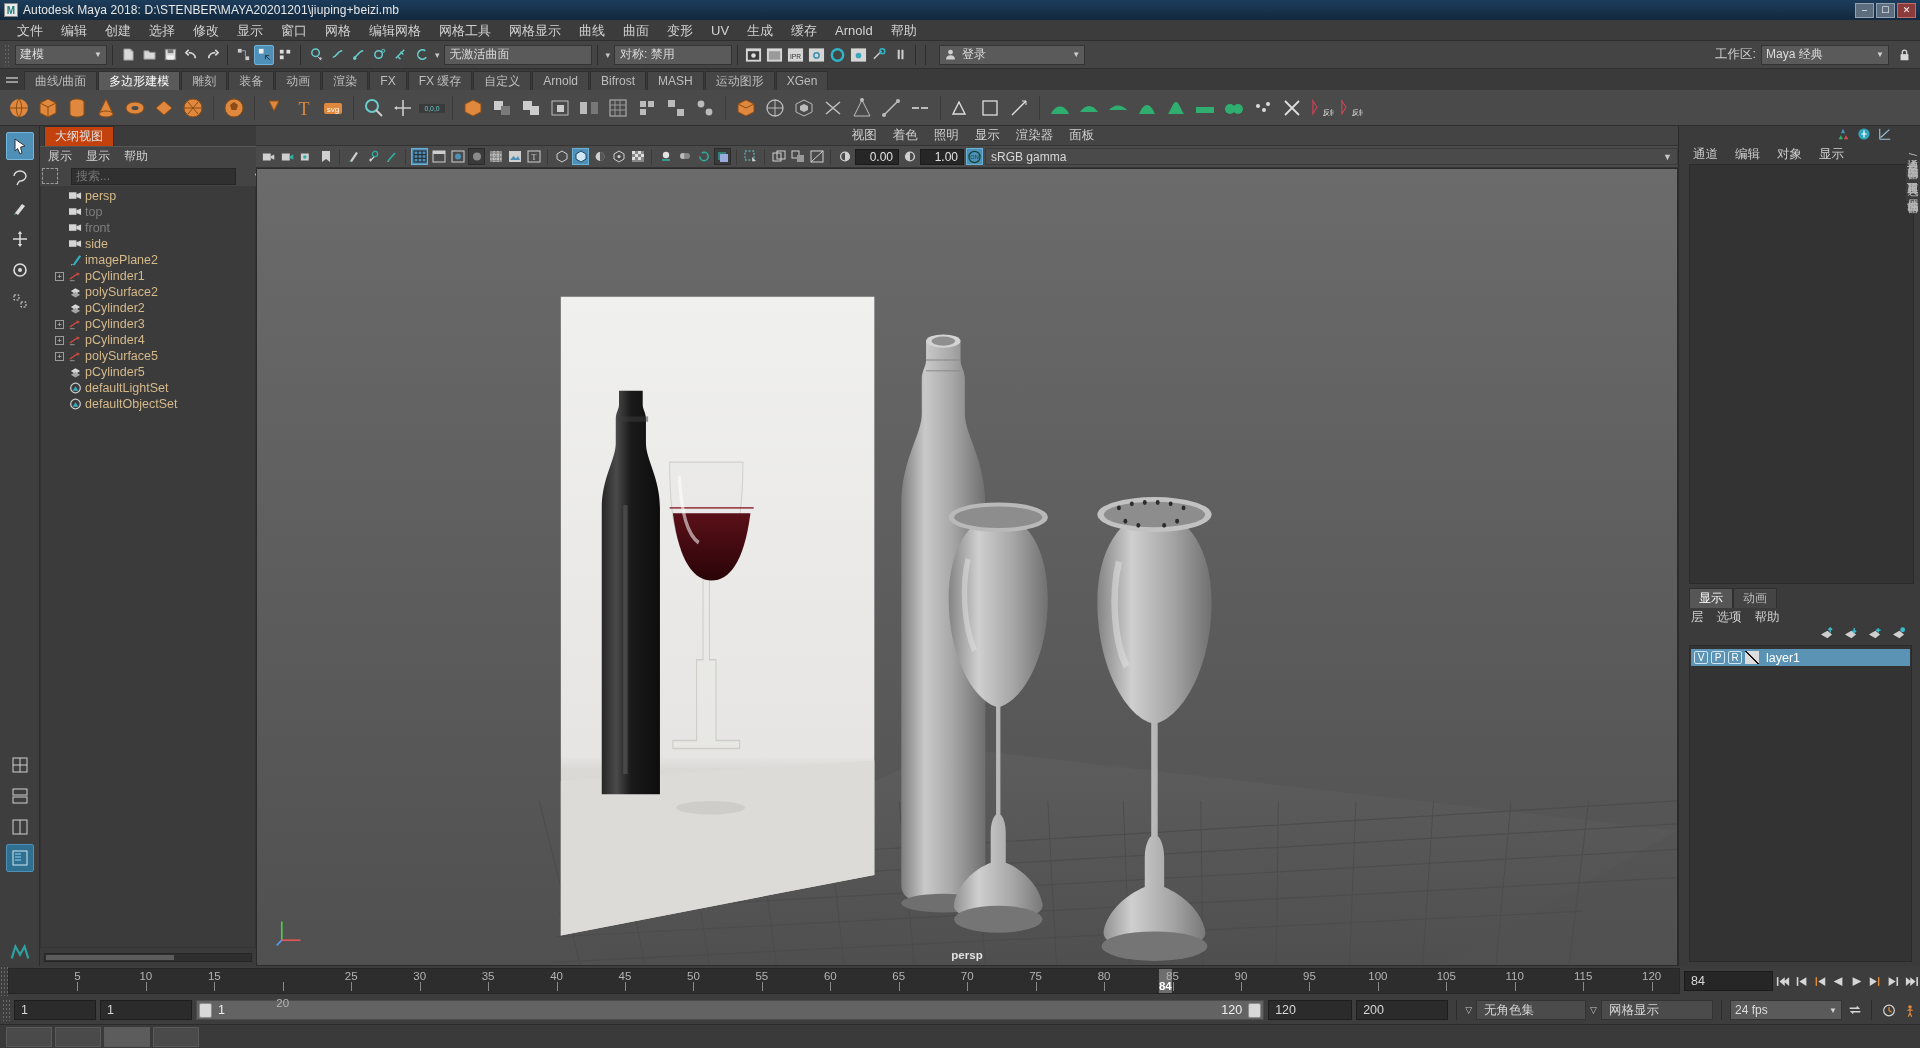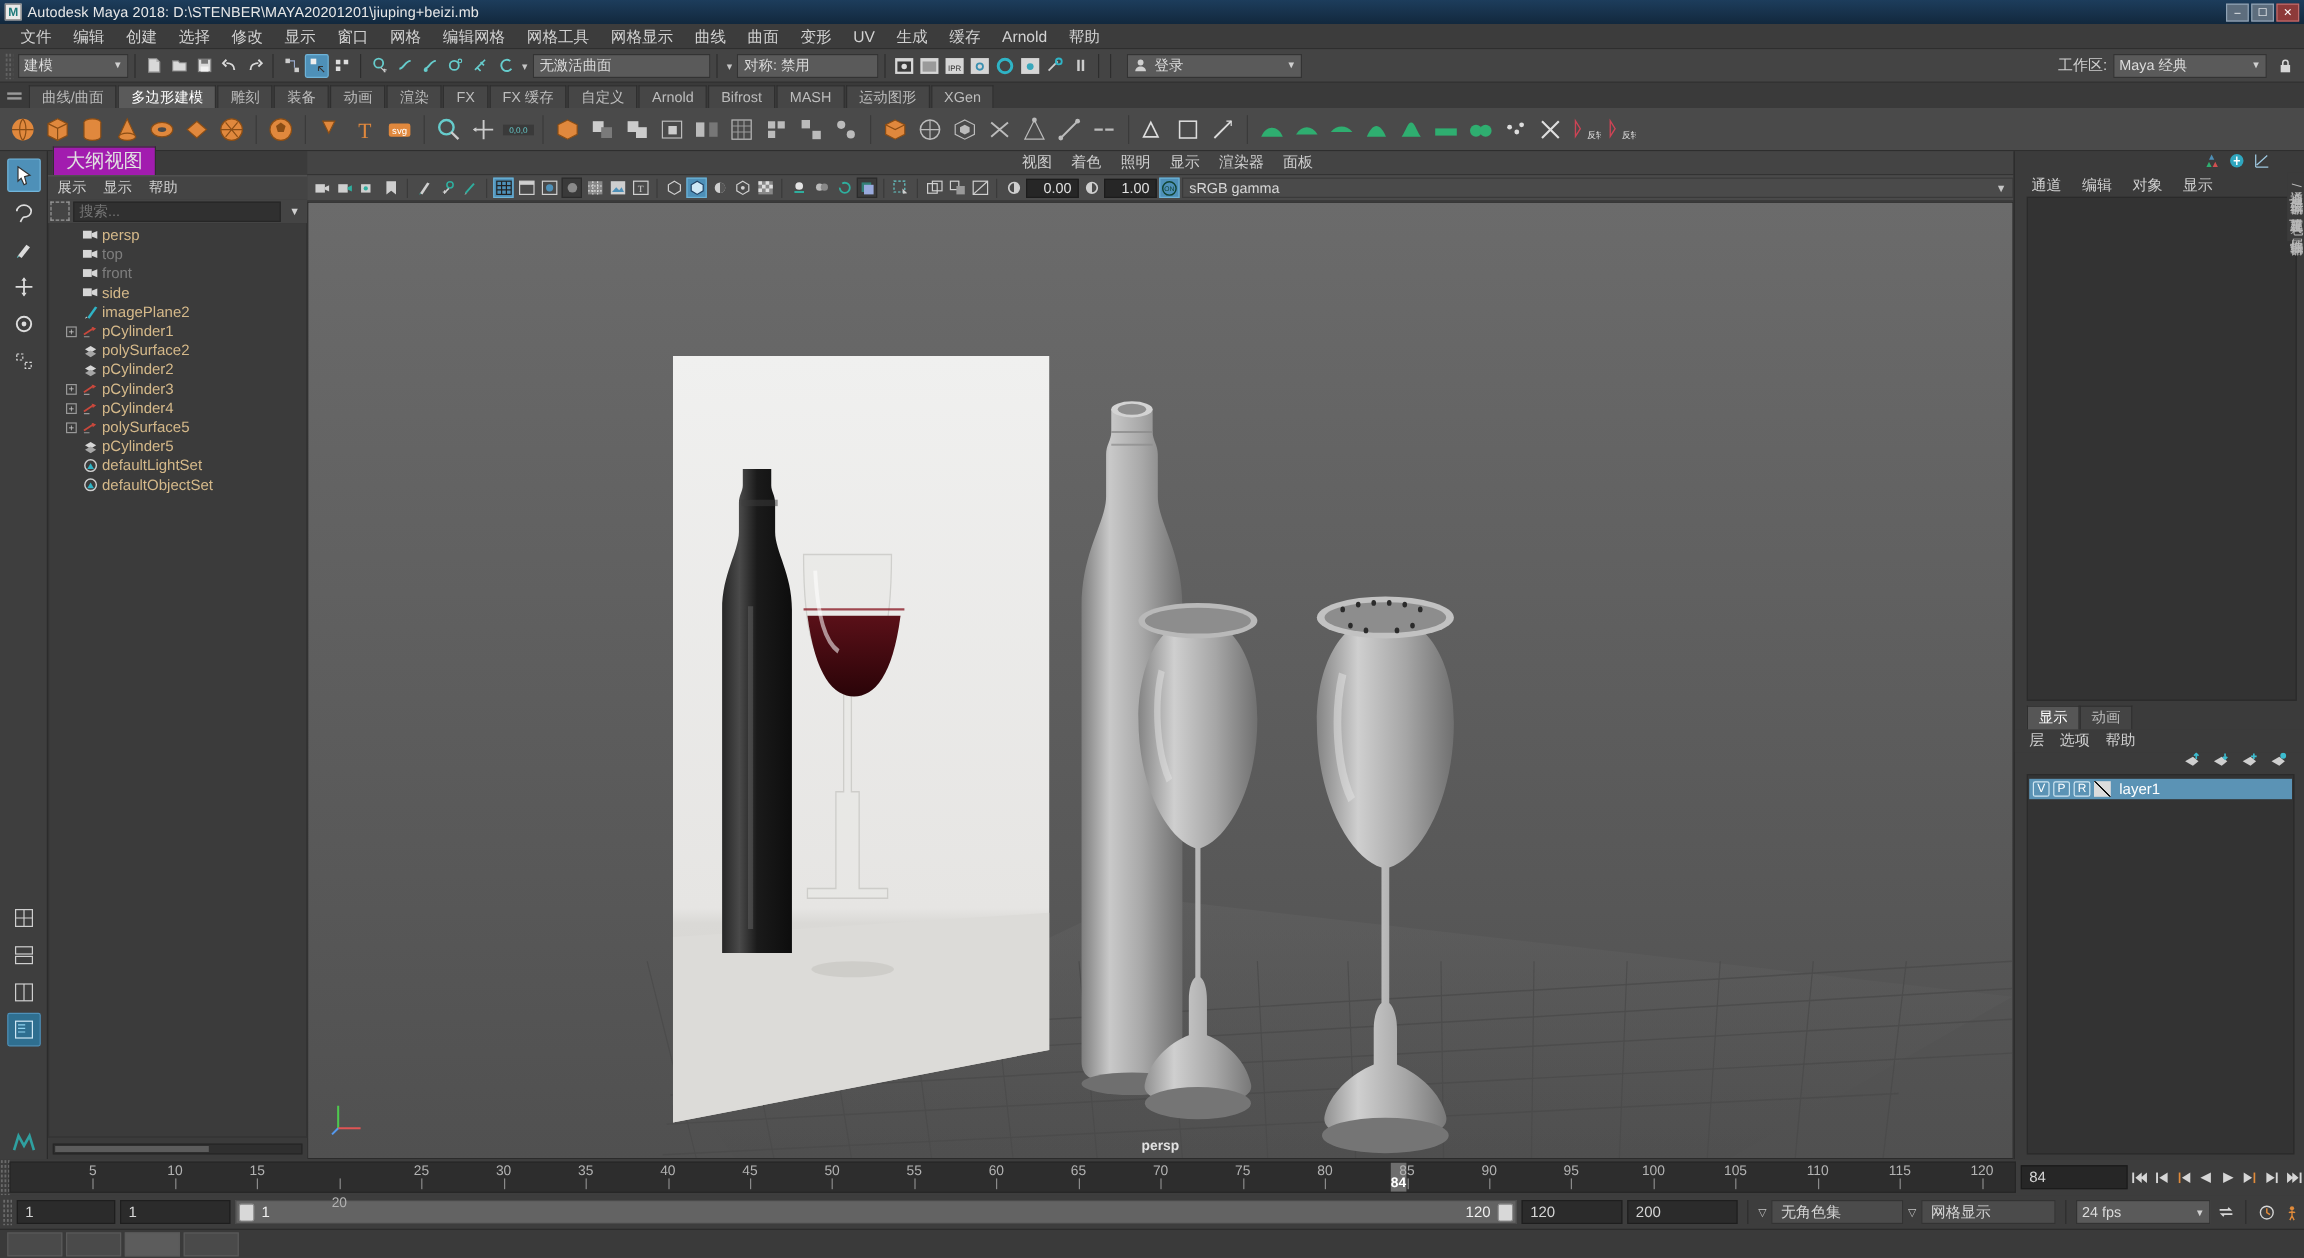--- a/index.html
+++ b/index.html
@@ -89,26 +89,26 @@
         border:1px solid transparent;border-radius:2px;}
   .tbtn.act{background:#4e90b8;border-color:#72b6dc;}
   .tbtn.sel{background:#2f6f90;border-color:#4e90b8;}
 
   
   .outliner{ width:216px;background:#3b3b3b;display:flex;flex-direction:column;flex:none;}
   .panel-tab{
     height:20px;display:flex;align-items:flex-end;padding-left:4px;background:#3b3b3b;
   }
   .panel-tab span{
-    background:#a21caf;border:1px solid #2f2f2f;border-bottom:none;
-    padding:1px 10px;font-size:16px;color:#e0e0e0;
+    background:#c2410c;border:1px solid #2f2f2f;border-bottom:none;
+    padding:1px 10px;font-size:12px;color:#e0e0e0;
   }
   .panel-menu{ height:20px;display:flex;align-items:center;gap:14px;padding-left:8px;
                background:#444;border-top:1px solid #555;font-size:12px;color:#cfcfcf;}
-  .searchrow{ height:20px;display:flex;align-items:center;background:#444;padding:0 2px;gap:3px;}
+  .searchrow{ height:20px;display:flex;align-items:center;background:#444;padding:0 2px;gap:13px;}
   .searchrow .sq{width:16px;height:16px;border:1px dashed #9a9a9a;flex:none;}
   .searchrow input{
     flex:1;height:17px;background:#303030;border:1px solid #262626;color:#9b9b9b;
     font-size:12px;padding:0 4px;font-family:inherit;outline:none;
   }
   .searchrow .dn{font-size:9px;color:#cfcfcf;padding:0 4px;}
   .outlist{flex:1;background:#3b3b3b;overflow:hidden;position:relative;padding-top:2px;border:1px solid #333;border-top:none;}
   .orow{height:16px;display:flex;align-items:center;font-size:12.5px;color:#d5b98a;padding-left:14px;gap:3px;}
   .orow .exp{width:9px;height:9px;border:1px solid #9a9a9a;color:#ccc;font-size:8px;line-height:7px;text-align:center;flex:none;margin-right:1px;}
   .orow .exp.blank{border:none;}

